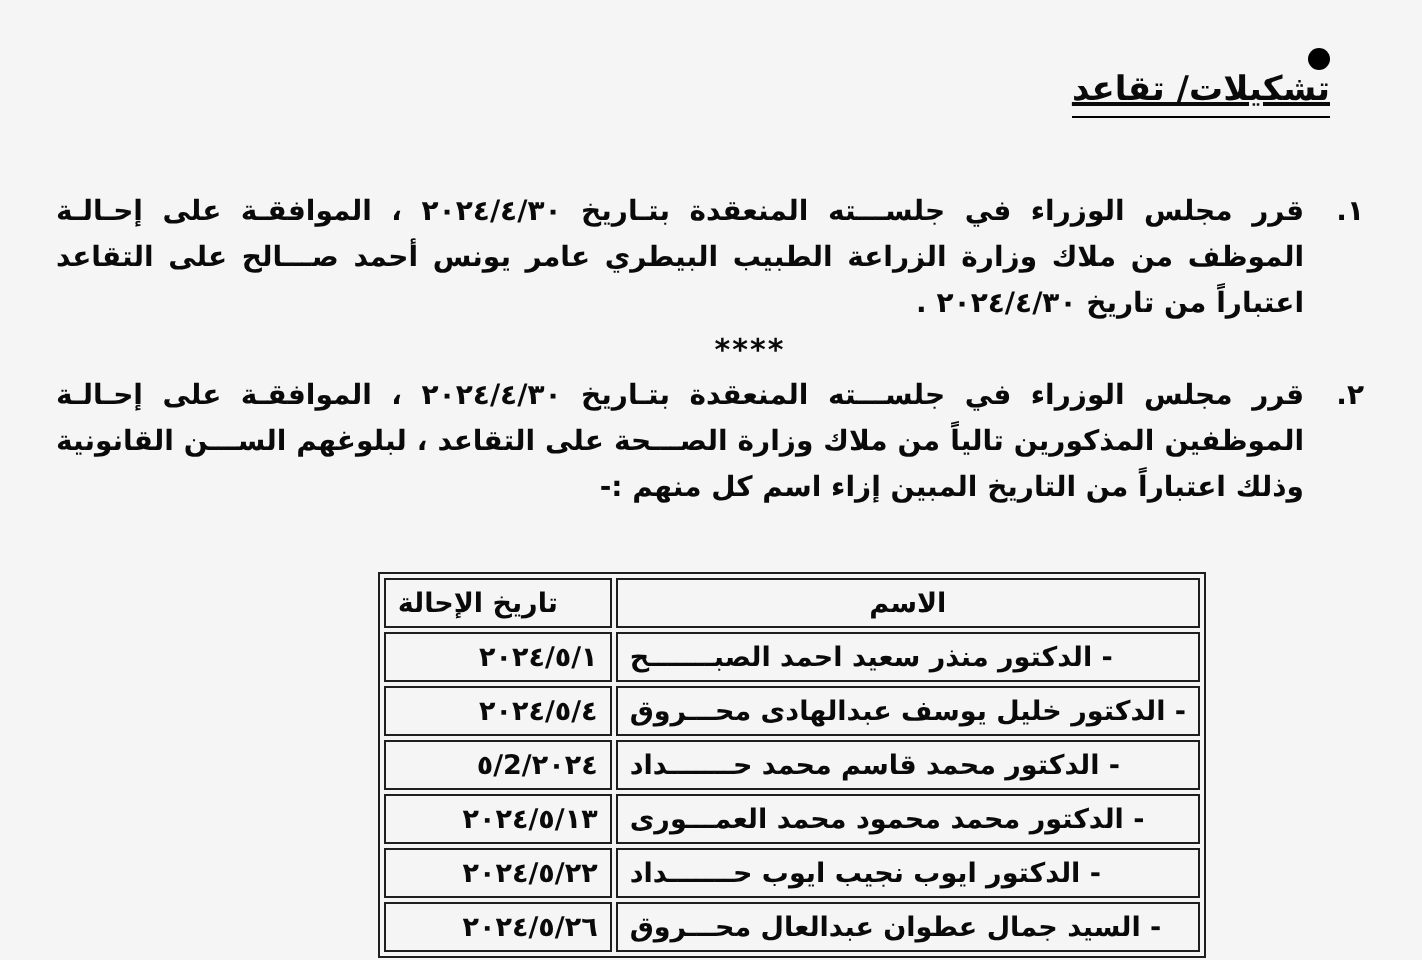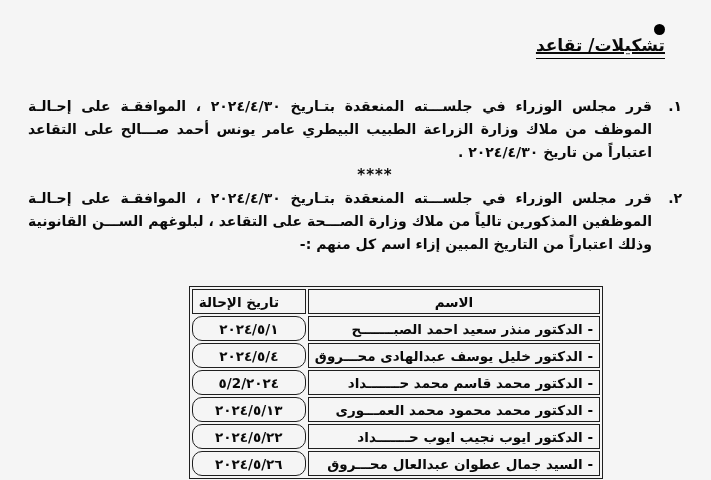--- a/index.html
+++ b/index.html
@@ -89,22 +89,22 @@
     border: 1px solid #1f1f1f;
     font-size: 13.5px;
     font-weight: bold;
     height: 21px;
     padding: 1px 6px;
     white-space: nowrap;
     background: transparent;
   }
   th.col-name  { width: 258px; text-align: center; }
   th.col-date  { width: 100px; text-align: left; }
-  td.name-cell { text-align: right; }
-  td.date-cell { text-align: center; border-radius: 10px; }
+  td.name-cell { text-align: left; }
+  td.date-cell { text-align: right; }
 </style>
 </head>
 <body>
 
 <div class="page">
 
   <div class="heading-row">
     <span class="bullet"></span>
     <span class="heading-text">تشكيلات/ تقاعد</span>
   </div>

